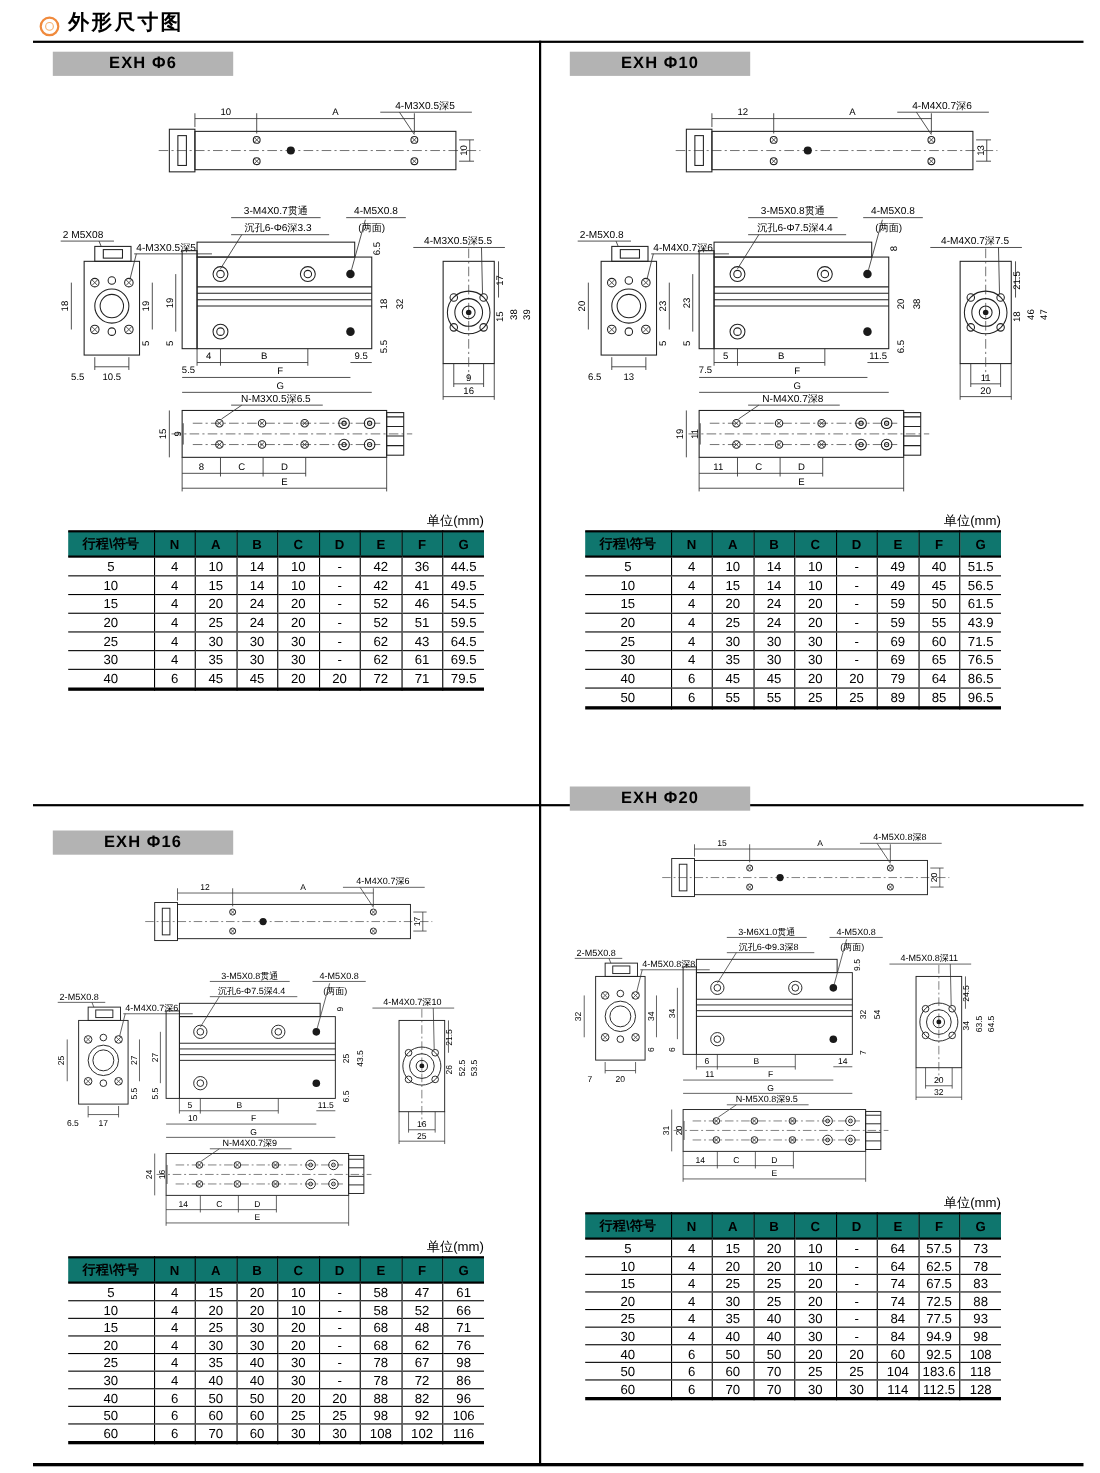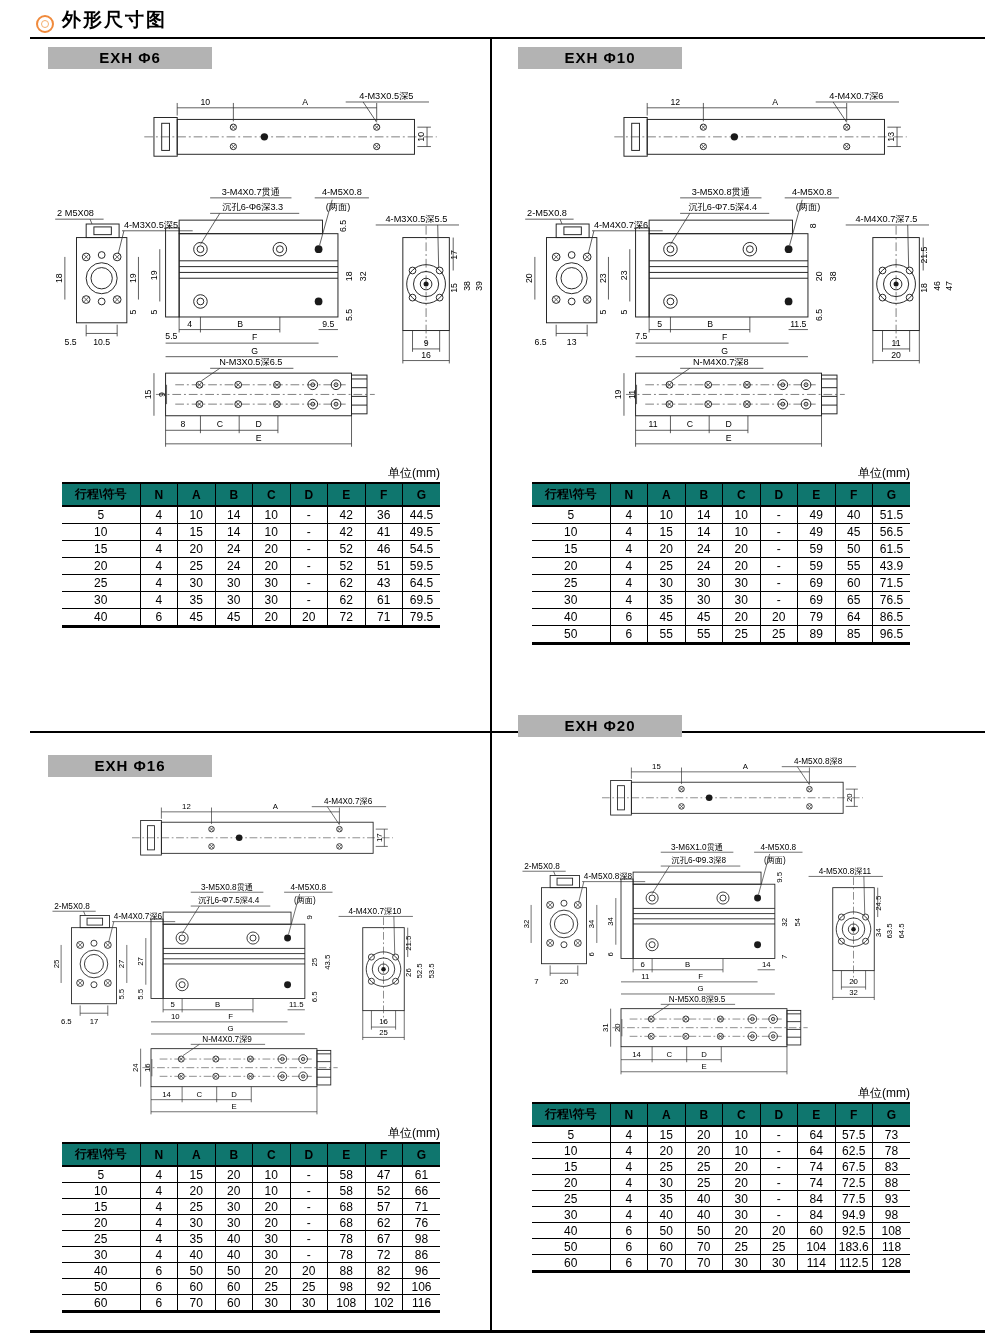--- a/index.html
+++ b/index.html
@@ -951,21 +951,21 @@
               <td>66</td>
             </tr>
             <tr>
               <td>15</td>
               <td>4</td>
               <td>25</td>
               <td>30</td>
               <td>20</td>
               <td>-</td>
               <td>68</td>
-              <td>57</td>
+              <td>48</td>
               <td>71</td>
             </tr>
             <tr>
               <td>20</td>
               <td>4</td>
               <td>30</td>
               <td>30</td>
               <td>20</td>
               <td>-</td>
               <td>68</td>

